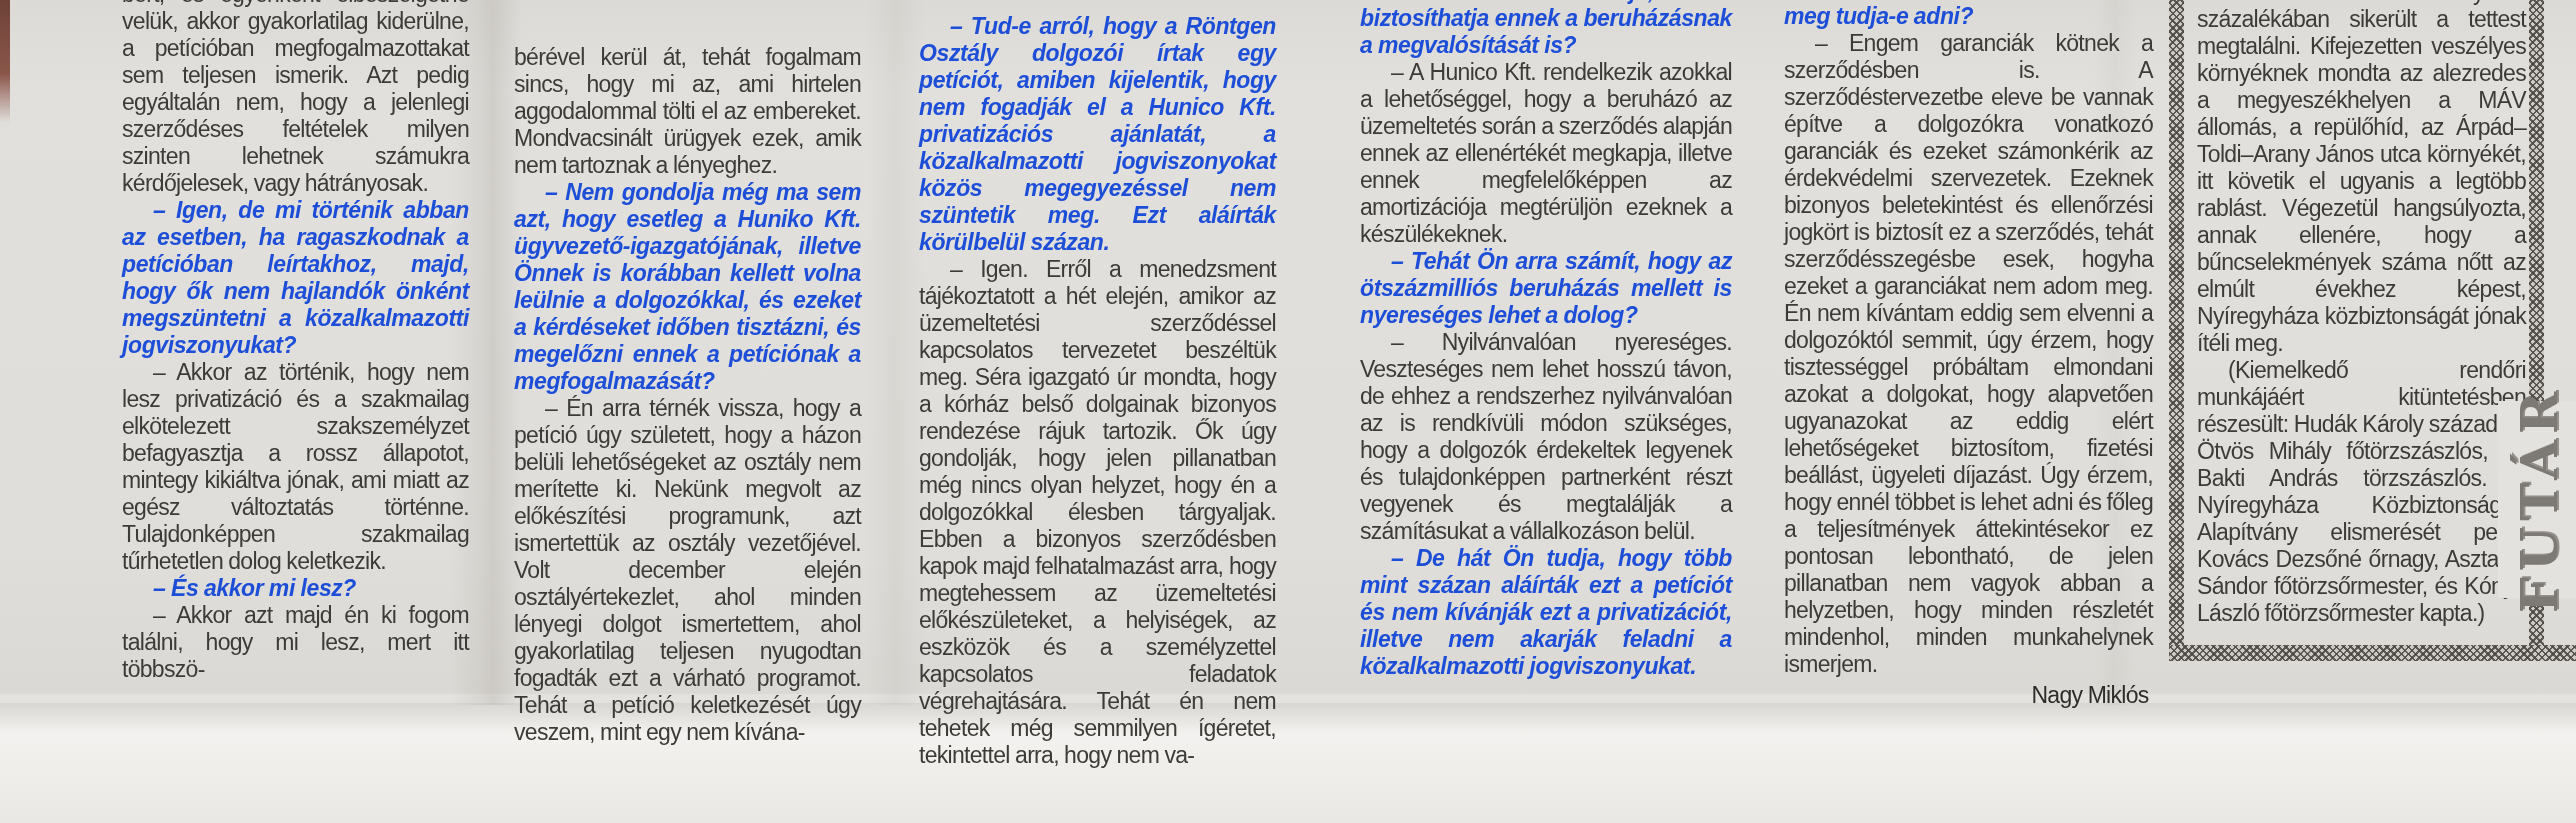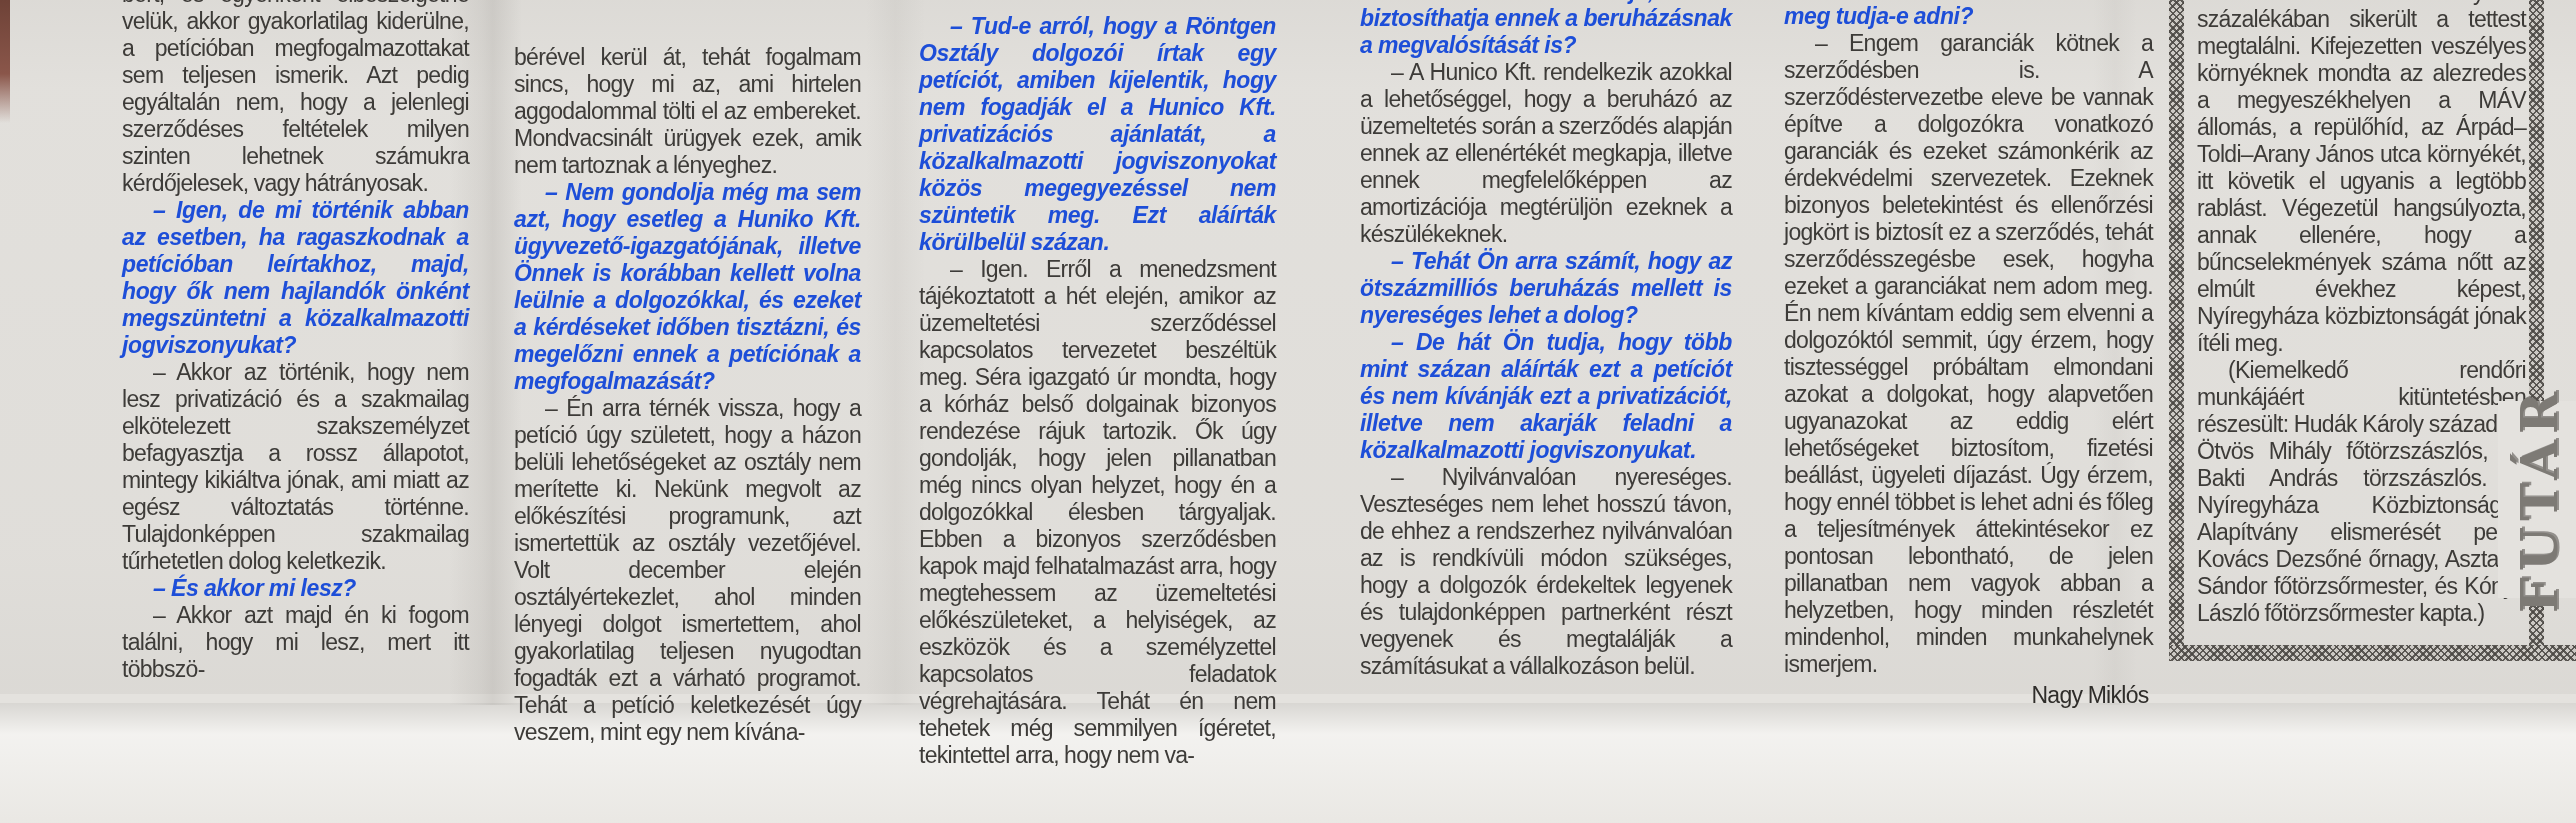--- a/index.html
+++ b/index.html
@@ -102,22 +102,22 @@
     <p class="para body">– Én arra térnék vissza, hogy a petíció úgy született, hogy a házon belüli lehetőségeket az osztály nem merítette ki. Nekünk megvolt az előkészítési programunk, azt ismertettük az osztály vezetőjével. Volt december elején osztályértekezlet, ahol minden lényegi dolgot ismertettem, ahol gyakorlatilag teljesen nyugodtan fogadták ezt a várható programot. Tehát a petíció keletkezését úgy veszem, mint egy nem kívána-</p>
   </div>
 <div id="col3" class="col">
     <p class="para question">– Tud-e arról, hogy a Röntgen Osztály dolgozói írtak egy petíciót, amiben kijelentik, hogy nem fogadják el a Hunico Kft. privatizációs ajánlatát, a közalkalmazotti jogviszonyokat közös megegyezéssel nem szüntetik meg. Ezt aláírták körülbelül százan.</p>
     <p class="para body">– Igen. Erről a menedzsment tájékoztatott a hét elején, amikor az üzemeltetési szerződéssel kapcsolatos tervezetet beszéltük meg. Séra igazgató úr mondta, hogy a kórház belső dolgainak bizonyos rendezése rájuk tartozik. Ők úgy gondolják, hogy jelen pillanatban még nincs olyan helyzet, hogy én a dolgozókkal élesben tárgyaljak. Ebben a bizonyos szerződésben kapok majd felhatalmazást arra, hogy megtehessem az üzemeltetési előkészületeket, a helyiségek, az eszközök és a személyzettel kapcsolatos feladatok végrehajtására. Tehát én nem tehetek még semmilyen ígéretet, tekintettel arra, hogy nem va-</p>
   </div>
 <div id="col4" class="col">
     <p class="para question_cont">van-e akkora tőkéje, aki biztosíthatja ennek a beruházásnak a megvalósítását is?</p>
     <p class="para body">– A Hunico Kft. rendelkezik azokkal a lehetőséggel, hogy a beruházó az üzemeltetés során a szerződés alapján ennek az ellenértékét megkapja, illetve ennek megfelelőképpen az amortizációja megtérüljön ezeknek a készülékeknek.</p>
     <p class="para question">– Tehát Ön arra számít, hogy az ötszázmilliós beruházás mellett is nyereséges lehet a dolog?</p>
+    <p class="para body">– Nyilvánvalóan nyereséges. Veszteséges nem lehet hosszú távon, de ehhez a rendszerhez nyilvánvalóan az is rendkívüli módon szükséges, hogy a dolgozók érdekeltek legyenek és tulajdonképpen partnerként részt vegyenek és megtalálják a számításukat a vállalkozáson belül.</p>
     <p class="para question">– De hát Ön tudja, hogy több mint százan aláírták ezt a petíciót és nem kívánják ezt a privatizációt, illetve nem akarják feladni a közalkalmazotti jogviszonyukat.</p>
-    <p class="para body">– Nyilvánvalóan nyereséges. Veszteséges nem lehet hosszú távon, de ehhez a rendszerhez nyilvánvalóan az is rendkívüli módon szükséges, hogy a dolgozók érdekeltek legyenek és tulajdonképpen partnerként részt vegyenek és megtalálják a számításukat a vállalkozáson belül.</p>
   </div>
 <div id="col5" class="col">
     <p class="para question_cont">meg tudja-e adni?</p>
     <p class="para body">– Engem garanciák kötnek a szerződésben is. A szerződéstervezetbe eleve be vannak építve a dolgozókra vonatkozó garanciák és ezeket számonkérik az érdekvédelmi szervezetek. Ezeknek bizonyos beletekintést és ellenőrzési jogkört is biztosít ez a szerződés, tehát szerződésszegésbe esek, hogyha ezeket a garanciákat nem adom meg. Én nem kívántam eddig sem elvenni a dolgozóktól semmit, úgy érzem, hogy tisztességgel próbáltam elmondani azokat a dolgokat, hogy alapvetően ugyanazokat az eddig elért lehetőségeket biztosítom, fizetési beállást, ügyeleti díjazást. Úgy érzem, hogy ennél többet is lehet adni és főleg a teljesítmények áttekintésekor ez pontosan lebontható, de jelen pillanatban nem vagyok abban a helyzetben, hogy minden részletét mindenhol, minden munkahelynek ismerjem.</p>
     <p class="para byline">Nagy Miklós</p>
   </div>
 
 <div class="box-border-left pattern"></div>
 <div class="box-border-right pattern"></div>
 <div class="box-border-bottom pattern"></div>

